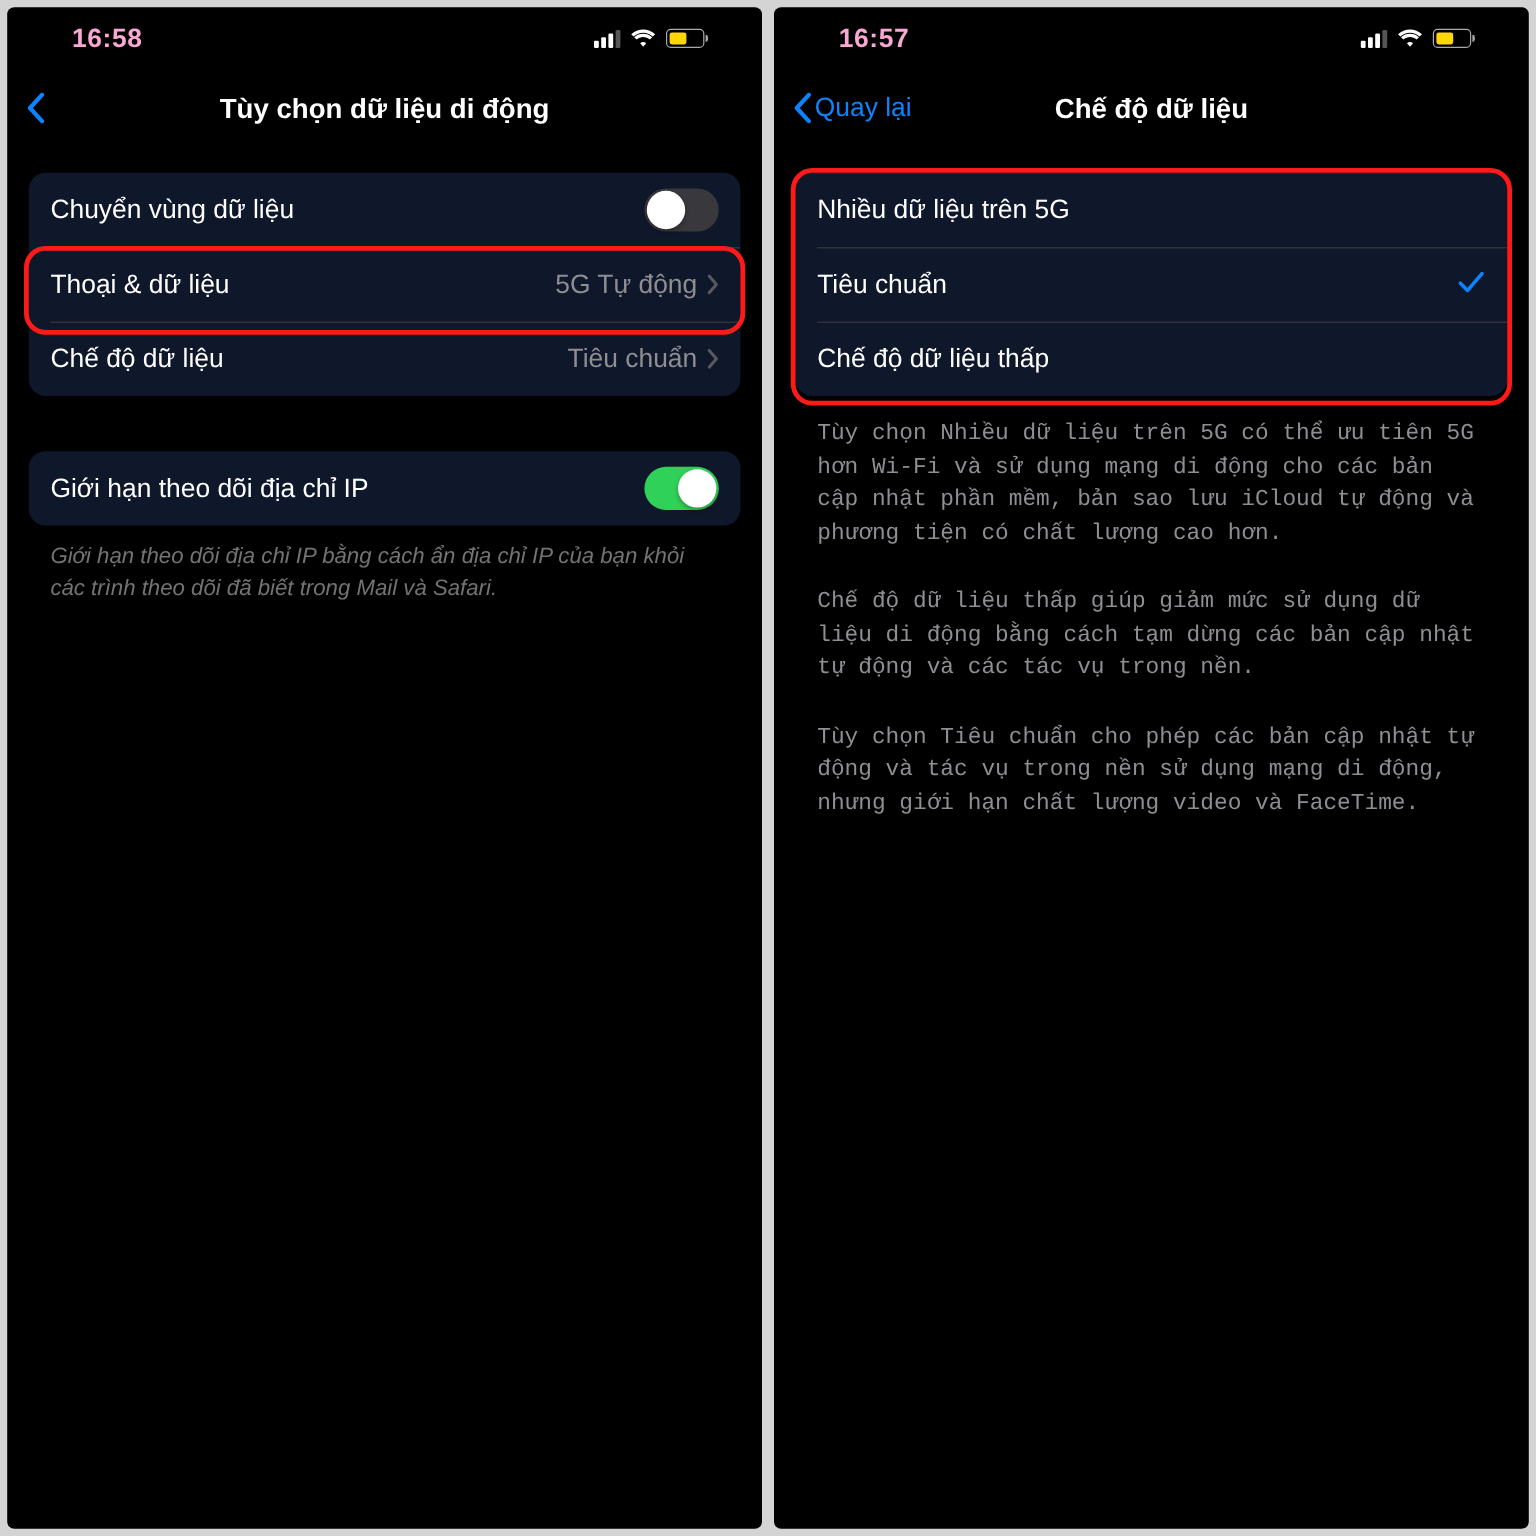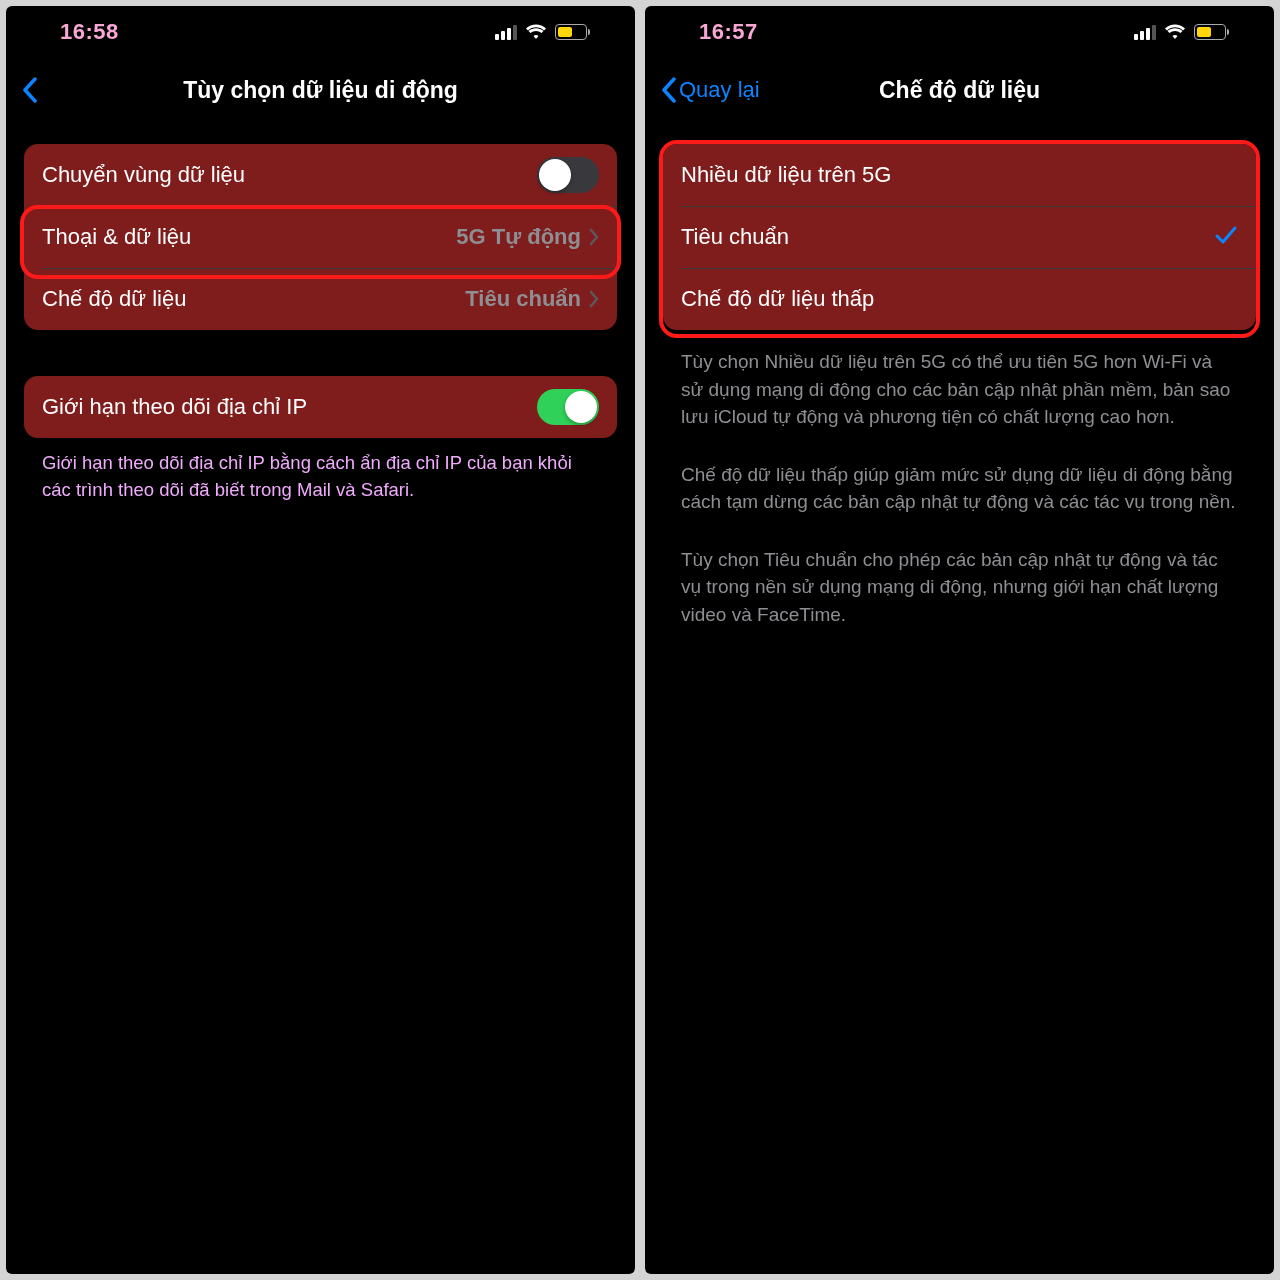--- a/index.html
+++ b/index.html
@@ -35,45 +35,46 @@
       height: 64px; display: flex; align-items: center; justify-content: center;
       position: relative; padding: 0 20px;
     }
     .back-btn {
       position: absolute; left: 16px; display: flex; align-items: center;
       color: #0a84ff; font-size: 22px; gap: 2px; justify-content: space-between;
     }
     .back-chevron svg { display: block; }
     .nav-title { color: #fff; font-size: 23px; font-weight: 600; }
     .content { padding: 22px 18px 0 18px; }
-    .group { background: #7f1d1d; border-radius: 14px; overflow: hidden; }
+    .group { background: #0f172a; border-radius: 14px; overflow: hidden; }
     .row {
       min-height: 62px; display: flex; align-items: center; justify-content: space-between;
       padding: 0 18px; position: relative;
     }
     .row + .row::before {
       content: ""; position: absolute; top: 0; left: 18px; right: 0; height: 1px;
       background: #3a3a3c;
     }
     .row-label { color: #fff; font-size: 22px; }
     .row-right { display: flex; align-items: center; gap: 8px; }
-    .row-value { color: #8e8e93; font-size: 22px; font-weight: bold; }
+    .row-value { color: #8e8e93; font-size: 22px; }
     .chevron-right svg { display: block; }
     .toggle { width: 62px; height: 36px; border-radius: 18px; position: relative; }
     .toggle-off { background: #39393d; }
     .toggle-on { background: #30d158; }
     .knob { width: 32px; height: 32px; background: #fff; border-radius: 50%; position: absolute; top: 2px; box-shadow: 0 2px 4px rgba(0,0,0,.3); }
     .toggle-off .knob { left: 2px; }
     .toggle-on .knob { right: 2px; }
     .spacer { height: 46px; }
     .footer-text {
-      color: #f0abfc; font-size: 18.5px; line-height: 1.45;
+      color: #737373; font-size: 18.5px; line-height: 1.45;
       padding: 12px 18px 0 18px;
-    }
-    .footer-block { color: #8e8e93; font-size: 19px; line-height: 1.45; padding: 0 18px; }
+      font-style: italic;
+    }
+    .footer-block { color: #8e8e93; font-size: 19px; line-height: 1.45; padding: 0 18px; font-family: Liberation Mono, monospace; }
     .footer-block p { margin-bottom: 30px; }
     .highlight {
       position: absolute; border: 4px solid #ff1a1a; border-radius: 18px;
       pointer-events: none;
     }
     .check { color: #0a84ff; font-size: 28px; font-weight: 600; }
   </style>
 </head>
 <body>
 

